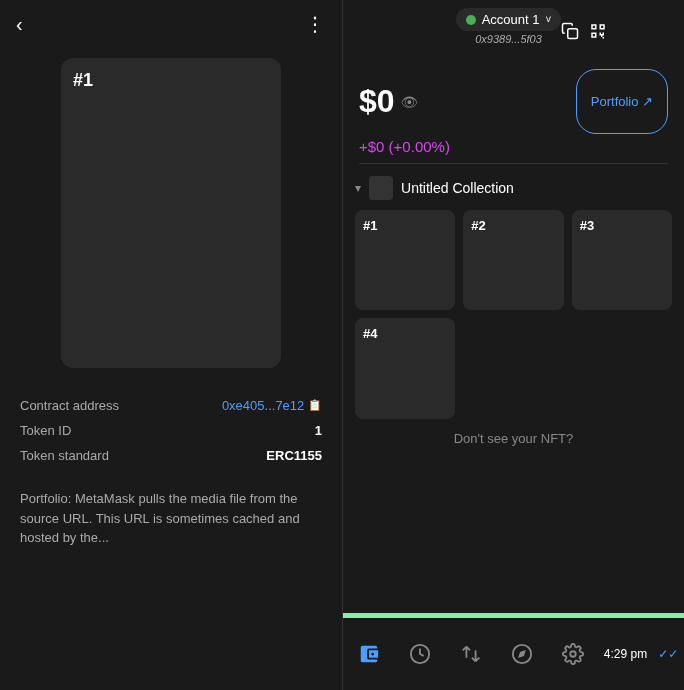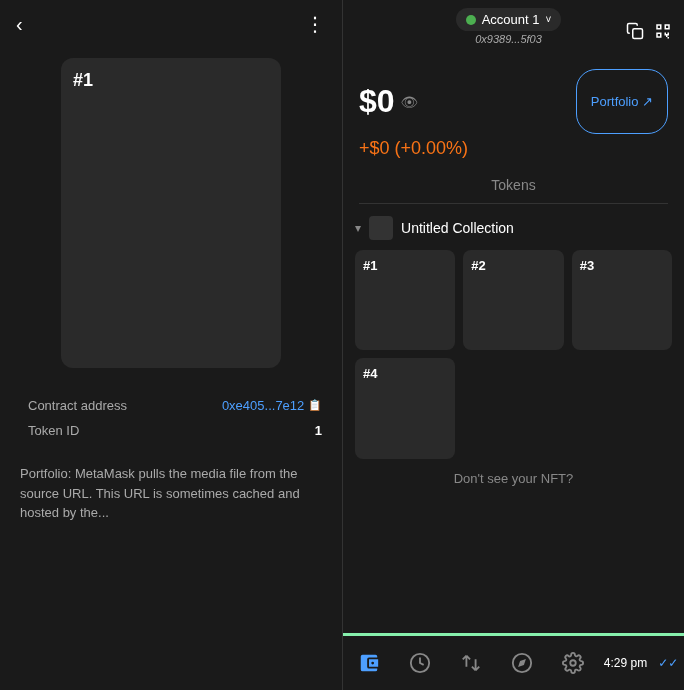--- a/index.html
+++ b/index.html
@@ -58,21 +58,21 @@
       padding: 12px;
     }
 
     .nft-label {
       color: #fff;
       font-size: 18px;
       font-weight: 600;
     }
 
     .nft-info {
-      padding: 20px 20px 0 28px;
+      padding: 20px 20px 0 20px;
     }
 
     .info-row {
       display: flex;
       justify-content: space-between;
       align-items: center;
       margin-bottom: 10px;
       font-size: 13px;
     }
 
@@ -106,21 +106,21 @@
       height: 690px;
       background: #1a1a1a;
       display: flex;
       flex-direction: column;
       border-left: 1px solid #333;
     }
 
     .right-header {
       display: flex;
       align-items: center;
-      justify-content: space-between;
+      justify-content: center;
       padding: 8px 12px;
       background: #1a1a1a;
     }
 
     .account-pill {
       display: flex;
       align-items: center;
       gap: 6px;
       background: #2a2a2a;
       border-radius: 20px;
@@ -201,22 +201,22 @@
       padding: 24px 14px;
       font-size: 13px;
       cursor: pointer;
       display: flex;
       align-items: center;
       gap: 4px;
     }
 
     .balance-change {
       padding: 0 16px 8px 16px;
-      color: #f97316;
-      font-size: 18px;
+      color: #d946ef;
+      font-size: 15px;
     }
 
     .tabs {
       display: flex;
       border-bottom: 1px solid #333;
       margin: 0 16px;
     }
 
     .tab {
       flex: 1;
@@ -317,22 +317,22 @@
       color: #4d9fff;
       font-size: 13px;
       cursor: pointer;
     }
 
     
     .bottom-nav {
       display: flex;
       justify-content: space-around;
       align-items: center;
-      padding: 7px 0;
-      border-top: 3px solid #86efac;
+      padding: 16px 0;
+      border-top: 5px solid #86efac;
       background: #1a1a1a;
     }
 
     .nav-btn {
       color: #888;
       font-size: 20px;
       cursor: pointer;
       background: none;
       border: none;
       display: flex;
@@ -379,20 +379,24 @@
     <div class="info-row">
       <span class="info-label">Contract address</span>
       <span class="info-value link">
         <span>0xe405...7e12</span>
         <span class="copy-icon">📋</span>
       </span>
     </div>
     <div class="info-row">
       <span class="info-label">Token ID</span>
       <span class="info-value">1</span>
+    </div>
+    <div class="info-row">
+      <span class="info-label">Token standard</span>
+      <span class="info-value">ERC1155</span>
     </div>
   </div>
 
   <div class="disclaimer">Portfolio: MetaMask pulls the media file from the source URL. This URL is sometimes cached and hosted by the...</div>
 </div>
 
 <div class="right-panel">
 
   <div class="right-header">
     <div style="width:36px"></div>
@@ -422,21 +426,20 @@
   <div class="balance-section">
     <div class="balance-amount">
       <span class="balance-text">$0</span>
       <span class="balance-eye">👁</span>
     </div>
     <button class="portfolio-btn">Portfolio ↗</button>
   </div>
   <div class="balance-change">+$0 (+0.00%)</div>
 
   <div class="tabs">
-    <div class="tab">Tokens</div>
   </div>
 
   <div class="nfts-section">
     <div class="collection-header">
       <span class="collection-chevron">▾</span>
       <div class="collection-icon"></div>
       <span class="collection-name">Untitled Collection</span>
     </div>
 
     <div class="nft-grid">

